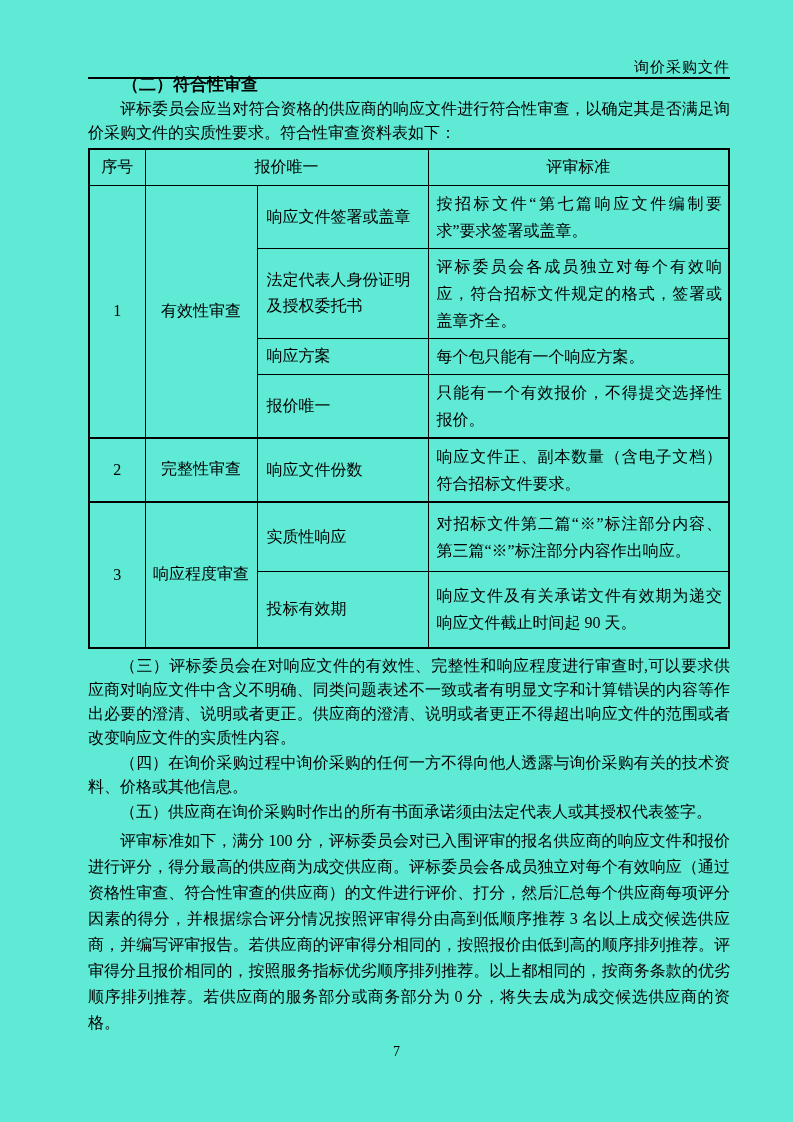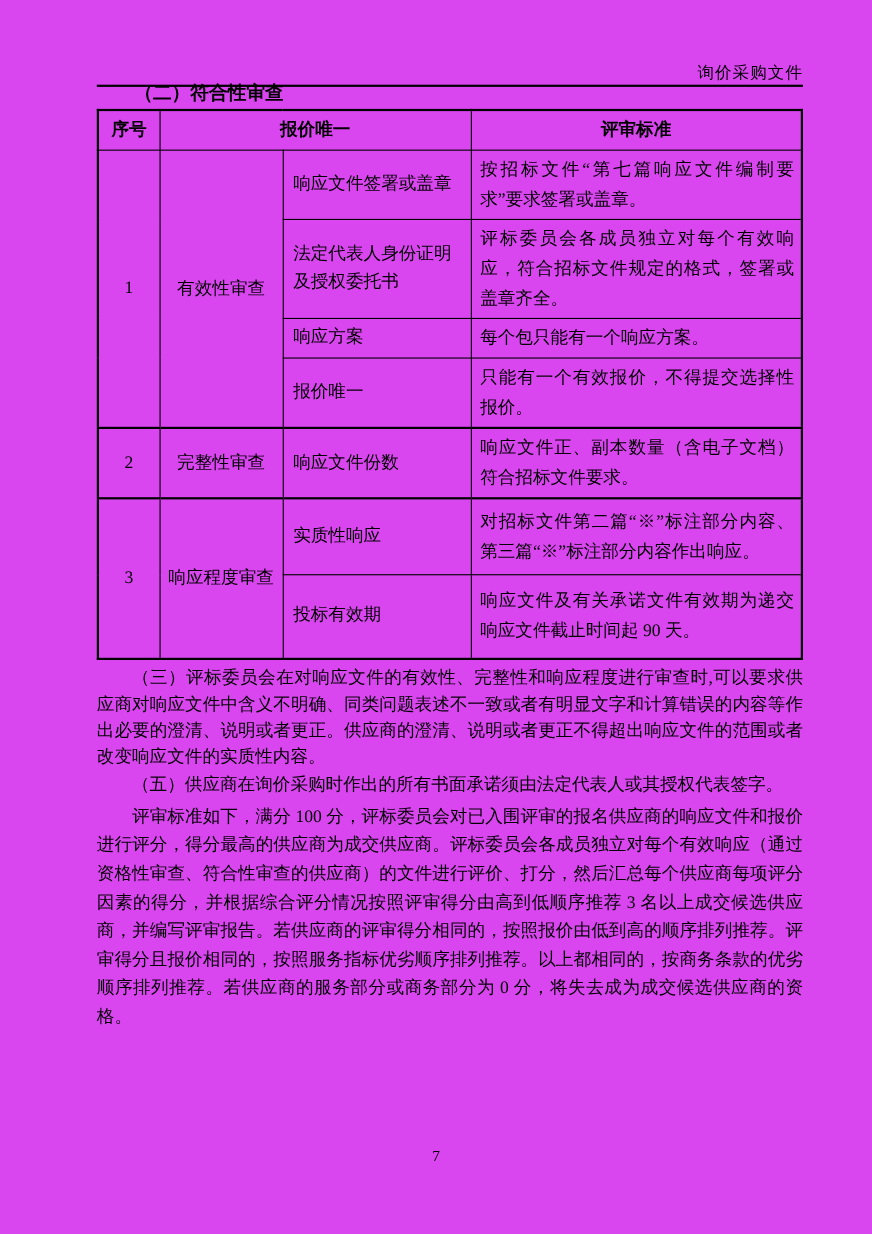--- a/index.html
+++ b/index.html
@@ -2,21 +2,21 @@
 <html><head>
 <meta charset="utf-8">
 <style>
   * { margin: 0; padding: 0; box-sizing: border-box; }
   html, body { background: #ffffff; }
   .page {
     position: relative;
     width: 793px;
     height: 1122px;
     margin: 0 auto;
-    background: #d946ef;
+    background: #5eead4;
     color: #000000;
     font-family: "Liberation Serif", "DejaVu Serif", serif;
     overflow: hidden;
   }
   .header {
     position: absolute;
     top: 0; left: 88px; right: 63px;
     padding-top: 57px;
     border-bottom: 2.5px solid #000;
     text-align: right;
@@ -57,21 +57,21 @@
   table.review-table col.c-no { width: 56px; }
   table.review-table col.c-cat { width: 112px; }
   table.review-table col.c-factor { width: 171px; }
   table.review-table col.c-std { width: 301px; }
   table.review-table th, table.review-table td {
     border: 1px solid #000;
     vertical-align: middle;
     font-weight: normal;
   }
   table.review-table th {
-    font-weight: bold;
+    font-weight: normal;
     text-align: center;
     height: 36px;
   }
   table.review-table { border: 2px solid #000; }
   tr.group-top > th, tr.group-top > td { border-top: 2px solid #000; }
   td.no-cell, td.cat-cell { text-align: center; }
   td.factor-cell { text-align: left; padding: 4px 6px 4px 9px; line-height: 26px; }
   td.std-cell { text-align: justify; padding: 4px 6px 4px 8px; line-height: 27px; }
   tr.h58 { height: 58px; }
   tr.h73 { height: 73px; }
@@ -93,20 +93,21 @@
 <div class="page">
 
   <div class="header">
     <div class="header-title">询价采购文件</div>
   </div>
 
   <div class="content">
 
     <h3 class="doc-heading">（二）符合性审查</h3>
 
+    <p class="body-par">评标委员会应当对符合资格的供应商的响应文件进行符合性审查，以确定其是否满足询价采购文件的实质性要求。符合性审查资料表如下：</p>
 
     <table class="review-table">
       <colgroup>
         <col class="c-no">
           <col class="c-cat">
           <col class="c-factor">
           <col class="c-std">
       </colgroup>
       <thead>
         <tr>
@@ -147,20 +148,21 @@
           <td class="std-cell">对招标文件第二篇“※”标注部分内容、第三篇“※”标注部分内容作出响应。</td>
         </tr>
         <tr class="h76">
           <td class="factor-cell">投标有效期</td>
           <td class="std-cell">响应文件及有关承诺文件有效期为递交响应文件截止时间起 90 天。</td>
         </tr>
       </tbody>
     </table>
 
     <p class="body-par" style="margin-top:5px;">（三）评标委员会在对响应文件的有效性、完整性和响应程度进行审查时,可以要求供应商对响应文件中含义不明确、同类问题表述不一致或者有明显文字和计算错误的内容等作出必要的澄清、说明或者更正。供应商的澄清、说明或者更正不得超出响应文件的范围或者改变响应文件的实质性内容。</p>
+    <p class="body-par">（四）在询价采购过程中询价采购的任何一方不得向他人透露与询价采购有关的技术资料、价格或其他信息。</p>
     <p class="body-par">（五）供应商在询价采购时作出的所有书面承诺须由法定代表人或其授权代表签字。</p>
 
 
     <p class="body-par final-par" style="margin-top:4px;">评审标准如下，满分 100 分，评标委员会对已入围评审的报名供应商的响应文件和报价进行评分，得分最高的供应商为成交供应商。评标委员会各成员独立对每个有效响应（通过资格性审查、符合性审查的供应商）的文件进行评价、打分，然后汇总每个供应商每项评分因素的得分，并根据综合评分情况按照评审得分由高到低顺序推荐 3 名以上成交候选供应商，并编写评审报告。若供应商的评审得分相同的，按照报价由低到高的顺序排列推荐。评审得分且报价相同的，按照服务指标优劣顺序排列推荐。以上都相同的，按商务条款的优劣顺序排列推荐。若供应商的服务部分或商务部分为 0 分，将失去成为成交候选供应商的资格。</p>
 
   </div>
 
   <div class="footer">7</div>
 
 </div>

